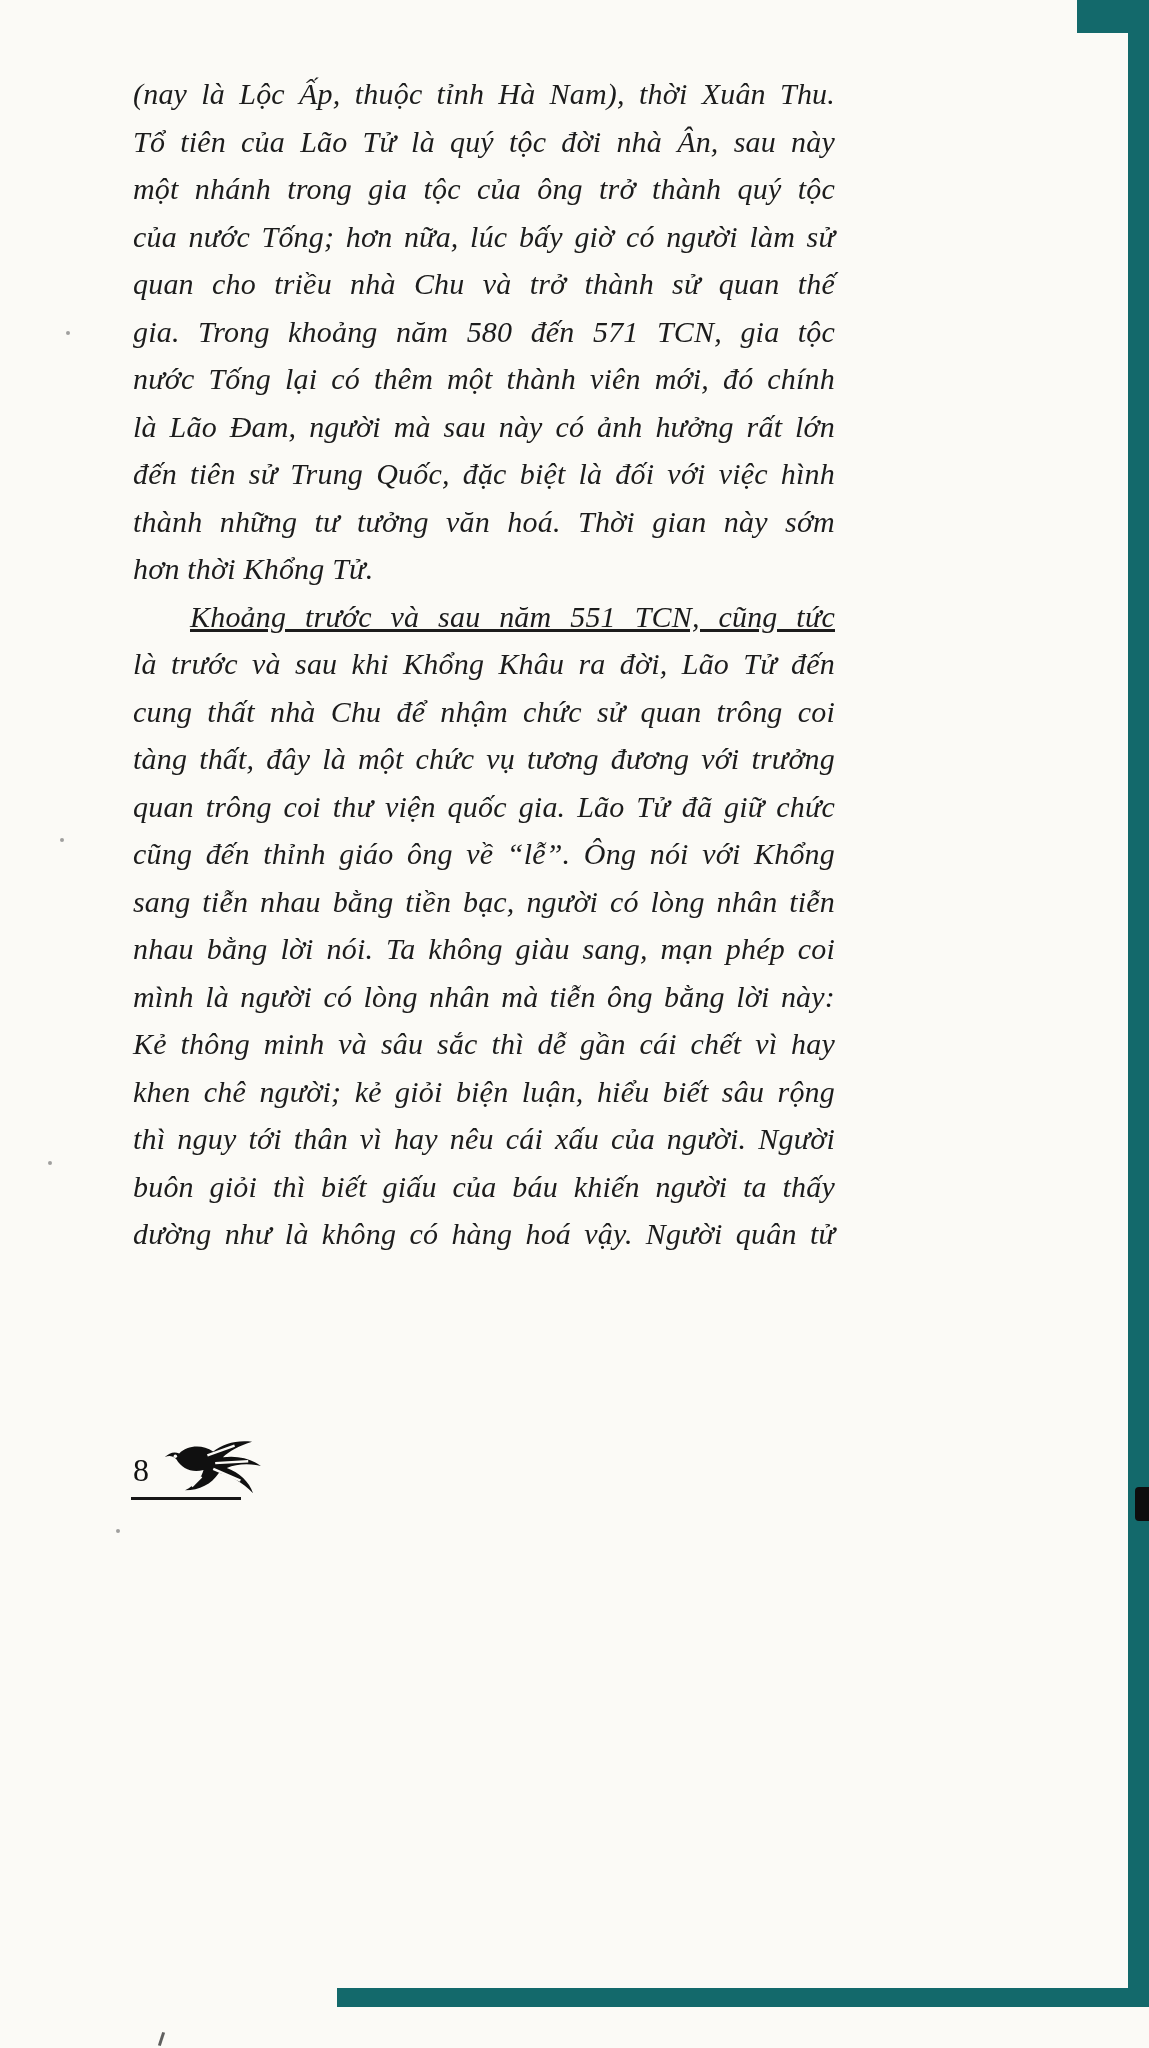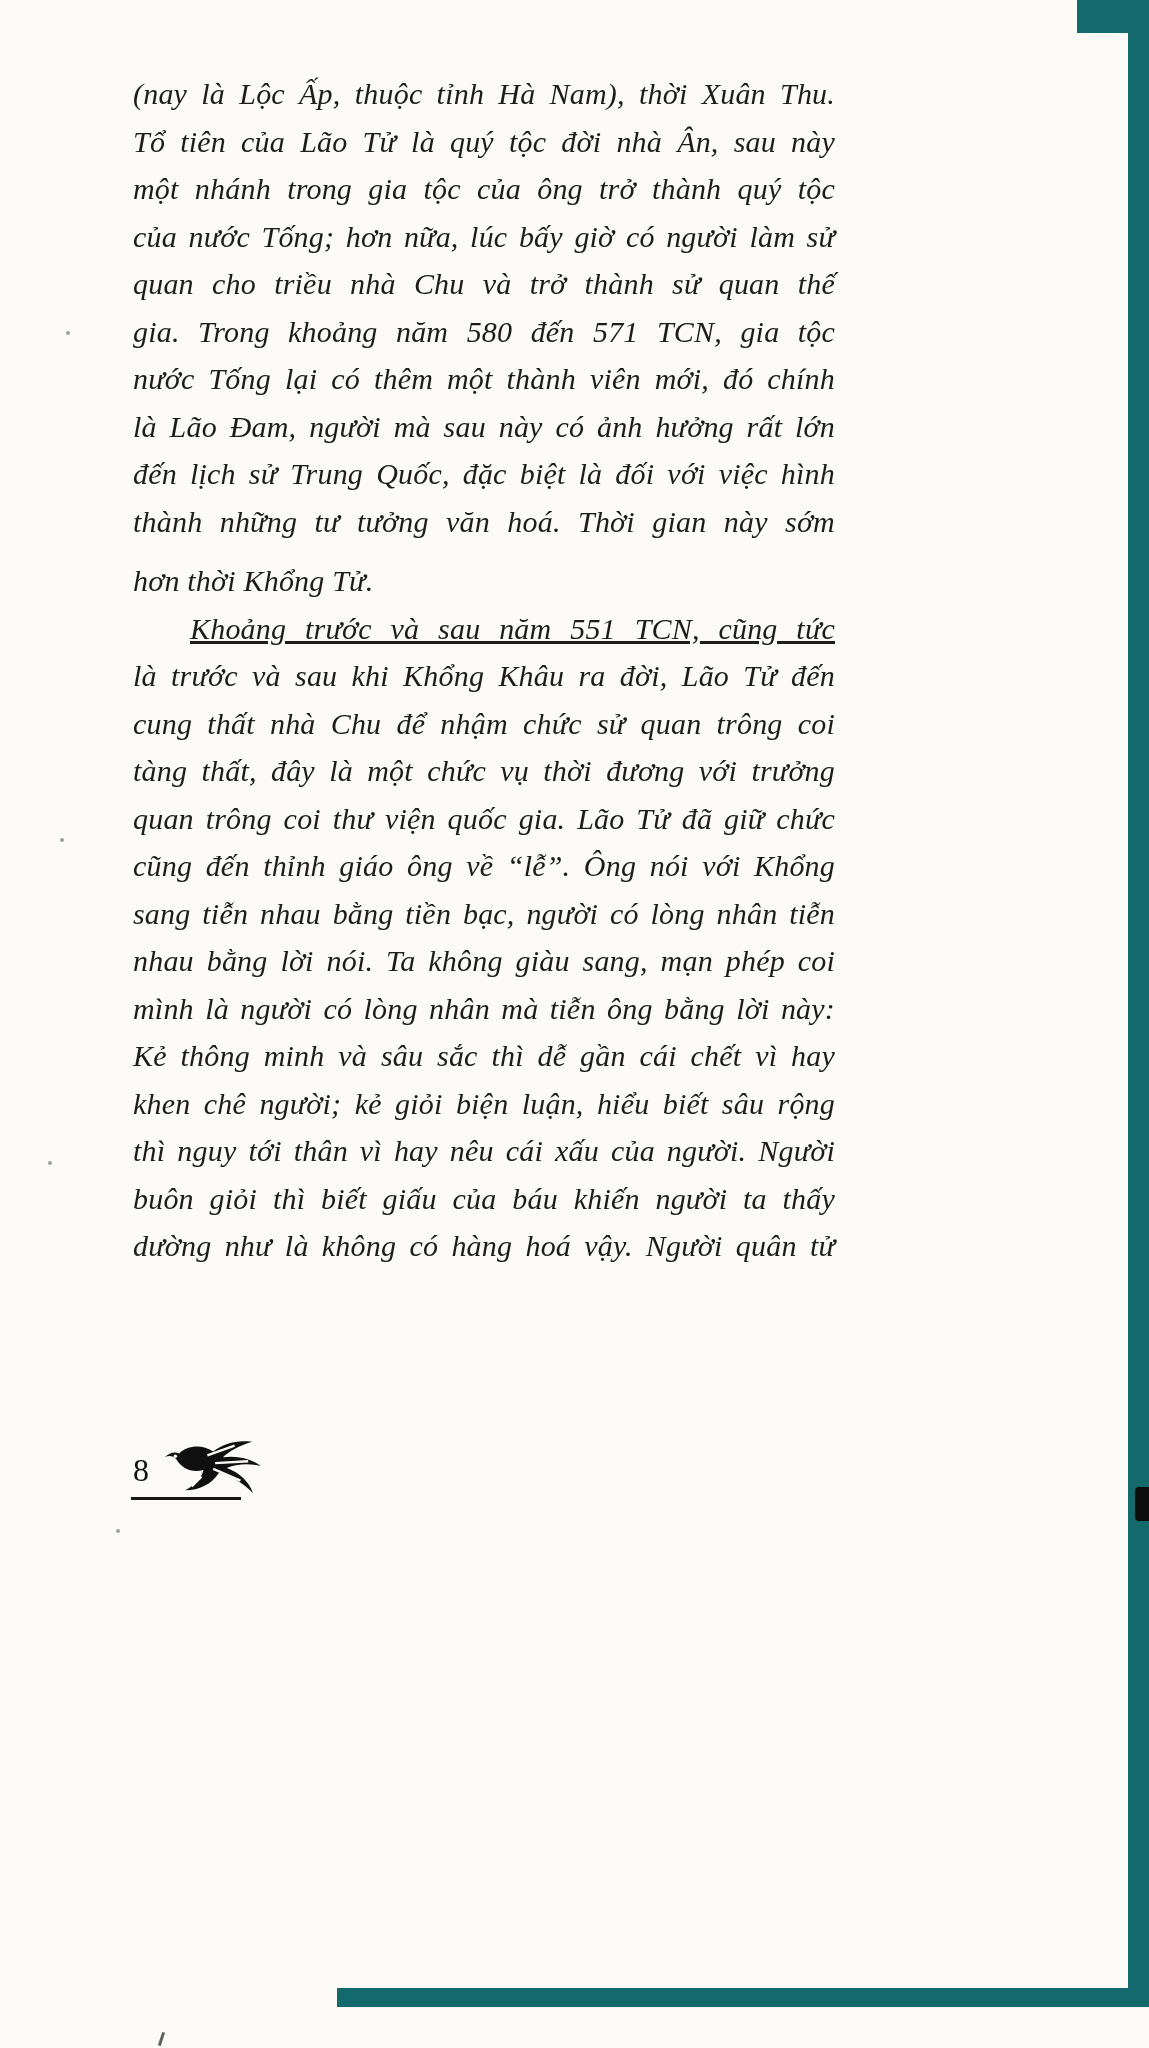--- a/index.html
+++ b/index.html
@@ -63,21 +63,20 @@
     line-height: 47.5px;
     letter-spacing: 0.2px;
   }
   .line {
     text-align: justify;
     text-align-last: justify;
     white-space: normal;
   }
   .line.para-end {
     text-align-last: left;
-    margin-top: 12px;
   }
   .line.indent {
     text-indent: 57px;
     text-decoration: underline;
   }
   
   .page-number {
     position: absolute;
     left: 133px;
     top: 1452px;
@@ -136,27 +135,27 @@
 
   <div class="text-block" id="text-block">
       <div class="line">(nay là Lộc Ấp, thuộc tỉnh Hà Nam), thời Xuân Thu.</div>
       <div class="line">Tổ tiên của Lão Tử là quý tộc đời nhà Ân, sau này</div>
       <div class="line">một nhánh trong gia tộc của ông trở thành quý tộc</div>
       <div class="line">của nước Tống; hơn nữa, lúc bấy giờ có người làm sử</div>
       <div class="line">quan cho triều nhà Chu và trở thành sử quan thế</div>
       <div class="line">gia. Trong khoảng năm 580 đến 571 TCN, gia tộc</div>
       <div class="line">nước Tống lại có thêm một thành viên mới, đó chính</div>
       <div class="line">là Lão Đam, người mà sau này có ảnh hưởng rất lớn</div>
-      <div class="line">đến lịch sử Trung Quốc, đặc biệt là đối với việc hình</div>
+      <div class="line">đến tiên sử Trung Quốc, đặc biệt là đối với việc hình</div>
       <div class="line">thành những tư tưởng văn hoá. Thời gian này sớm</div>
       <div class="line para-end">hơn thời Khổng Tử.</div>
       <div class="line indent">Khoảng trước và sau năm 551 TCN, cũng tức</div>
       <div class="line">là trước và sau khi Khổng Khâu ra đời, Lão Tử đến</div>
       <div class="line">cung thất nhà Chu để nhậm chức sử quan trông coi</div>
-      <div class="line">tàng thất, đây là một chức vụ thời đương với trưởng</div>
+      <div class="line">tàng thất, đây là một chức vụ tương đương với trưởng</div>
       <div class="line">quan trông coi thư viện quốc gia. Lão Tử đã giữ chức</div>
       <div class="line">cũng đến thỉnh giáo ông về “lễ”. Ông nói với Khổng</div>
       <div class="line">sang tiễn nhau bằng tiền bạc, người có lòng nhân tiễn</div>
       <div class="line">nhau bằng lời nói. Ta không giàu sang, mạn phép coi</div>
       <div class="line">mình là người có lòng nhân mà tiễn ông bằng lời này:</div>
       <div class="line">Kẻ thông minh và sâu sắc thì dễ gần cái chết vì hay</div>
       <div class="line">khen chê người; kẻ giỏi biện luận, hiểu biết sâu rộng</div>
       <div class="line">thì nguy tới thân vì hay nêu cái xấu của người. Người</div>
       <div class="line">buôn giỏi thì biết giấu của báu khiến người ta thấy</div>
       <div class="line">dường như là không có hàng hoá vậy. Người quân tử</div>

